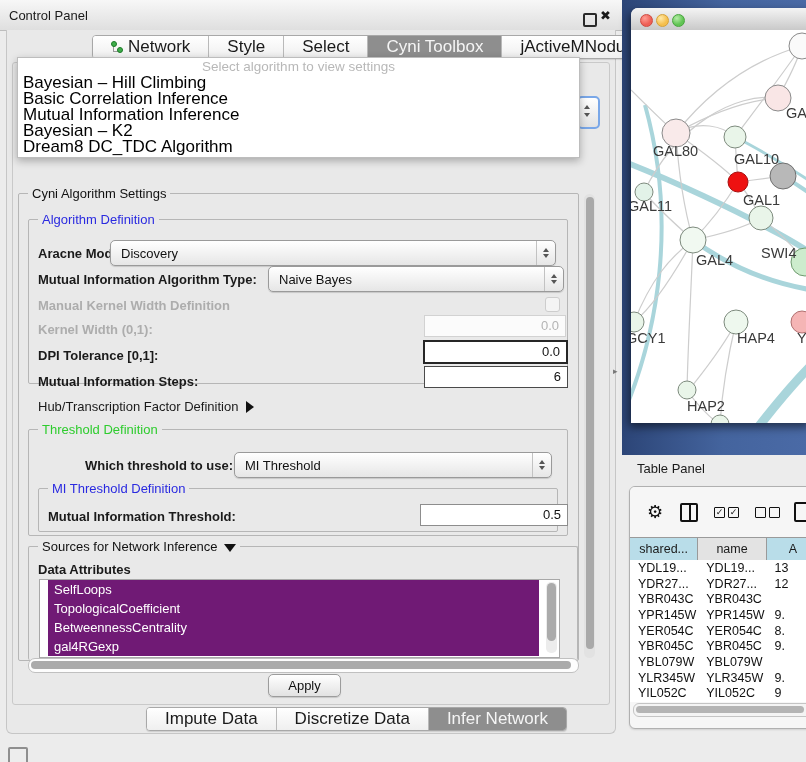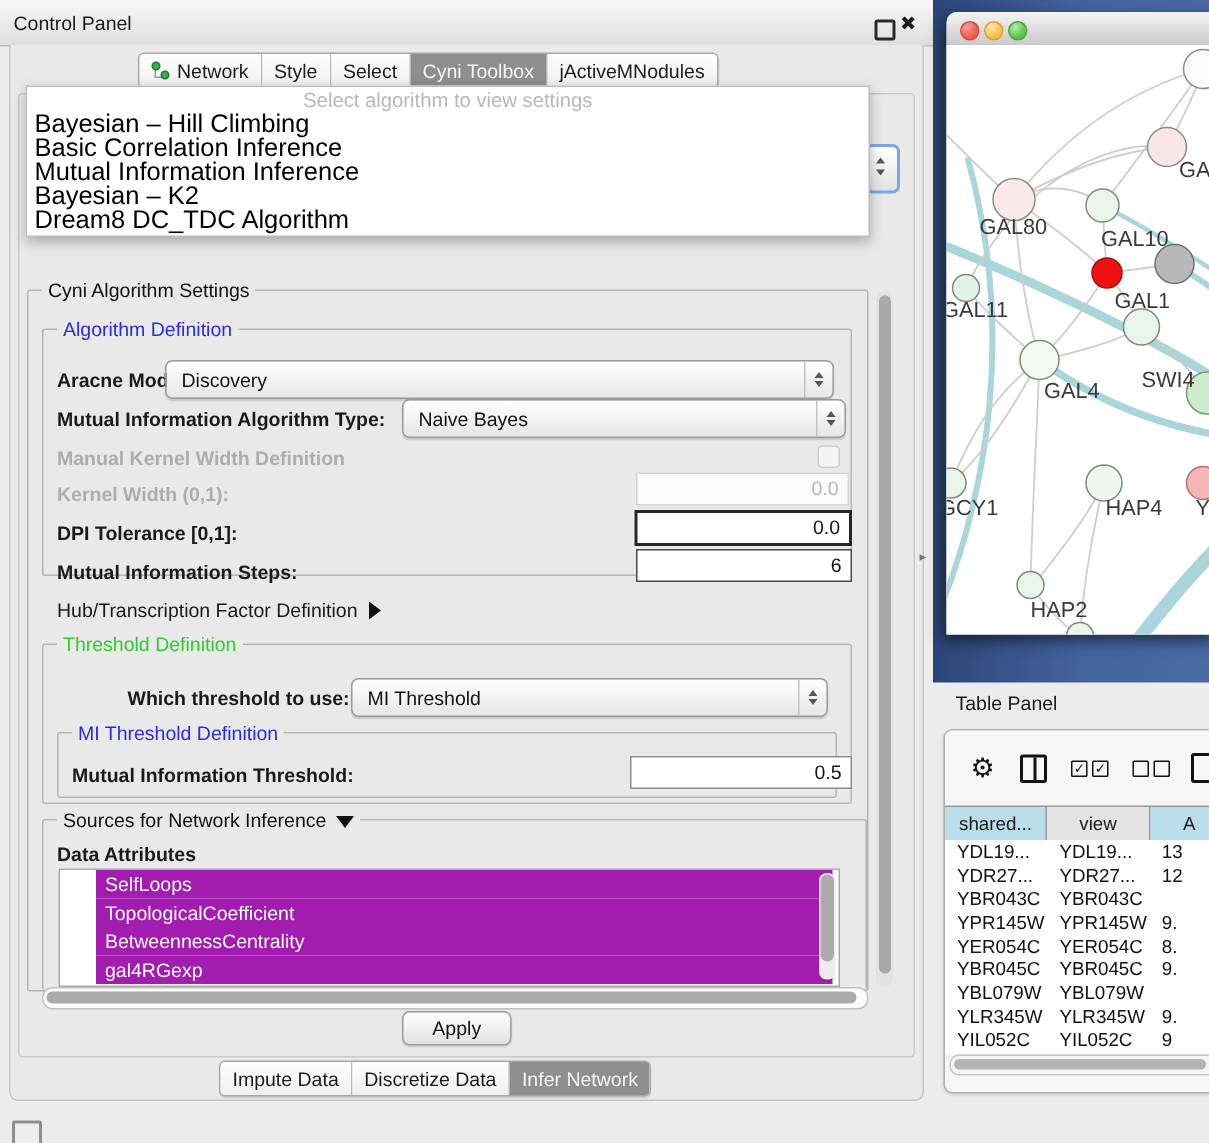--- a/index.html
+++ b/index.html
@@ -16,21 +16,21 @@
   #cp-close{left:600px;top:8px;font-size:13px;font-weight:bold;color:#1a1a1a;}
   #cp-inner{left:6px;top:30px;width:608px;height:703px;background:#e9e9e9;
     border:1px solid #c6c6c6;border-top:none;border-radius:0 0 6px 6px;}
   #cp-subpanel{left:12px;top:62px;width:596px;height:641px;background:#e9e9e9;
     border:1px solid #c9c9c9;border-radius:3px;}
 
   
   .seg{display:flex;height:22px;border:1px solid #a8a8a8;border-radius:4px;
     background:#fdfdfd;overflow:hidden;box-shadow:0 1px 1px rgba(0,0,0,.12);}
   .seg .tab{display:flex;align-items:center;justify-content:center;
-    padding:0 8px;font-size:13px;color:#1a1a1a;border-right:1px solid #b9b9b9;
+    padding:0 18px;font-size:17px;color:#1a1a1a;border-right:1px solid #b9b9b9;
     background:linear-gradient(#ffffff,#efefef);white-space:nowrap;cursor:default;}
   .seg .tab:last-child{border-right:none;}
   .seg .tab.sel{background:#8e8e8e;color:#f5f5f5;}
   #top-tabs{left:92px;top:35px;}
   #bottom-tabs{left:146px;top:707px;}
   .net-ico{position:relative;width:12px;height:12px;margin-right:5px;display:inline-block;}
   .net-ico i{position:absolute;border-radius:50%;background:#3fae4a;border:1px solid #1c7a28;}
   .net-ico .d1{width:4px;height:4px;left:0;top:0;}
   .net-ico .d2{width:4px;height:4px;left:6px;top:6px;}
   .net-ico .ln{position:absolute;left:2px;top:2px;width:8px;height:8px;
@@ -85,22 +85,22 @@
 
   .arrow-r{display:inline-block;width:0;height:0;border-top:6px solid transparent;
     border-bottom:6px solid transparent;border-left:8px solid #111;margin-left:8px;
     vertical-align:-2px;}
   .arrow-d{display:inline-block;width:0;height:0;border-left:6px solid transparent;
     border-right:6px solid transparent;border-top:8px solid #111;margin-left:6px;vertical-align:-1px;}
 
   
   #attr-list{left:39px;top:579px;width:519px;height:77px;background:#fff;
     border:1px solid #a8a8a8;overflow:hidden;}
-  .attr-item{height:19px;line-height:19px;margin-left:24px;width:calc(100% - 28px);
-    background:#a21caf;color:#fff;font-size:13px;padding-left:6px;box-sizing:border-box;}
+  .attr-item{height:19px;line-height:19px;margin-left:8px;width:calc(100% - 28px);
+    background:#701a75;color:#fff;font-size:13px;padding-left:6px;box-sizing:border-box;}
   #attr-vscroll{position:absolute;right:2px;top:2px;width:11px;height:71px;
     background:#ececec;border-radius:5px;}
   #attr-vthumb{position:absolute;left:1px;top:1px;width:9px;height:58px;
     background:#ababab;border-radius:5px;}
 
   
   #set-vscroll{left:584px;top:194px;width:11px;height:464px;background:#e2e2e2;border-radius:6px;}
   #set-vthumb{left:585.5px;top:197px;width:8px;height:452px;background:#a9a9a9;border-radius:5px;}
   #set-hscroll{left:28px;top:658px;width:549px;height:13px;background:#fdfdfd;
     border:1px solid #c0c0c0;border-radius:7px;}
@@ -364,21 +364,21 @@
         <div class="chk">✓</div>
     </div>
     <div class="chk-pair">
       <div class="chk"></div>
         <div class="chk"></div>
     </div>
     <div id="doc-ico"></div>
   </div>
   <div id="tp-head">
       <div class="hcell blue" style="width: 77px;">shared...</div>
-      <div class="hcell gray" style="width: 77px;">view</div>
+      <div class="hcell gray" style="width: 77px;">name</div>
       <div class="hcell blue" style="width: 60px;">A</div>
     </div>
   <div id="tp-rows">
       <div class="trow">
         <div class="tcell" style="width: 77px;">YDL19...</div>
         <div class="tcell" style="width: 77px;">YDL19...</div>
         <div class="tcell" style="width: 60px;">13</div>
       </div>
       <div class="trow">
         <div class="tcell" style="width: 77px;">YDR27...</div>

